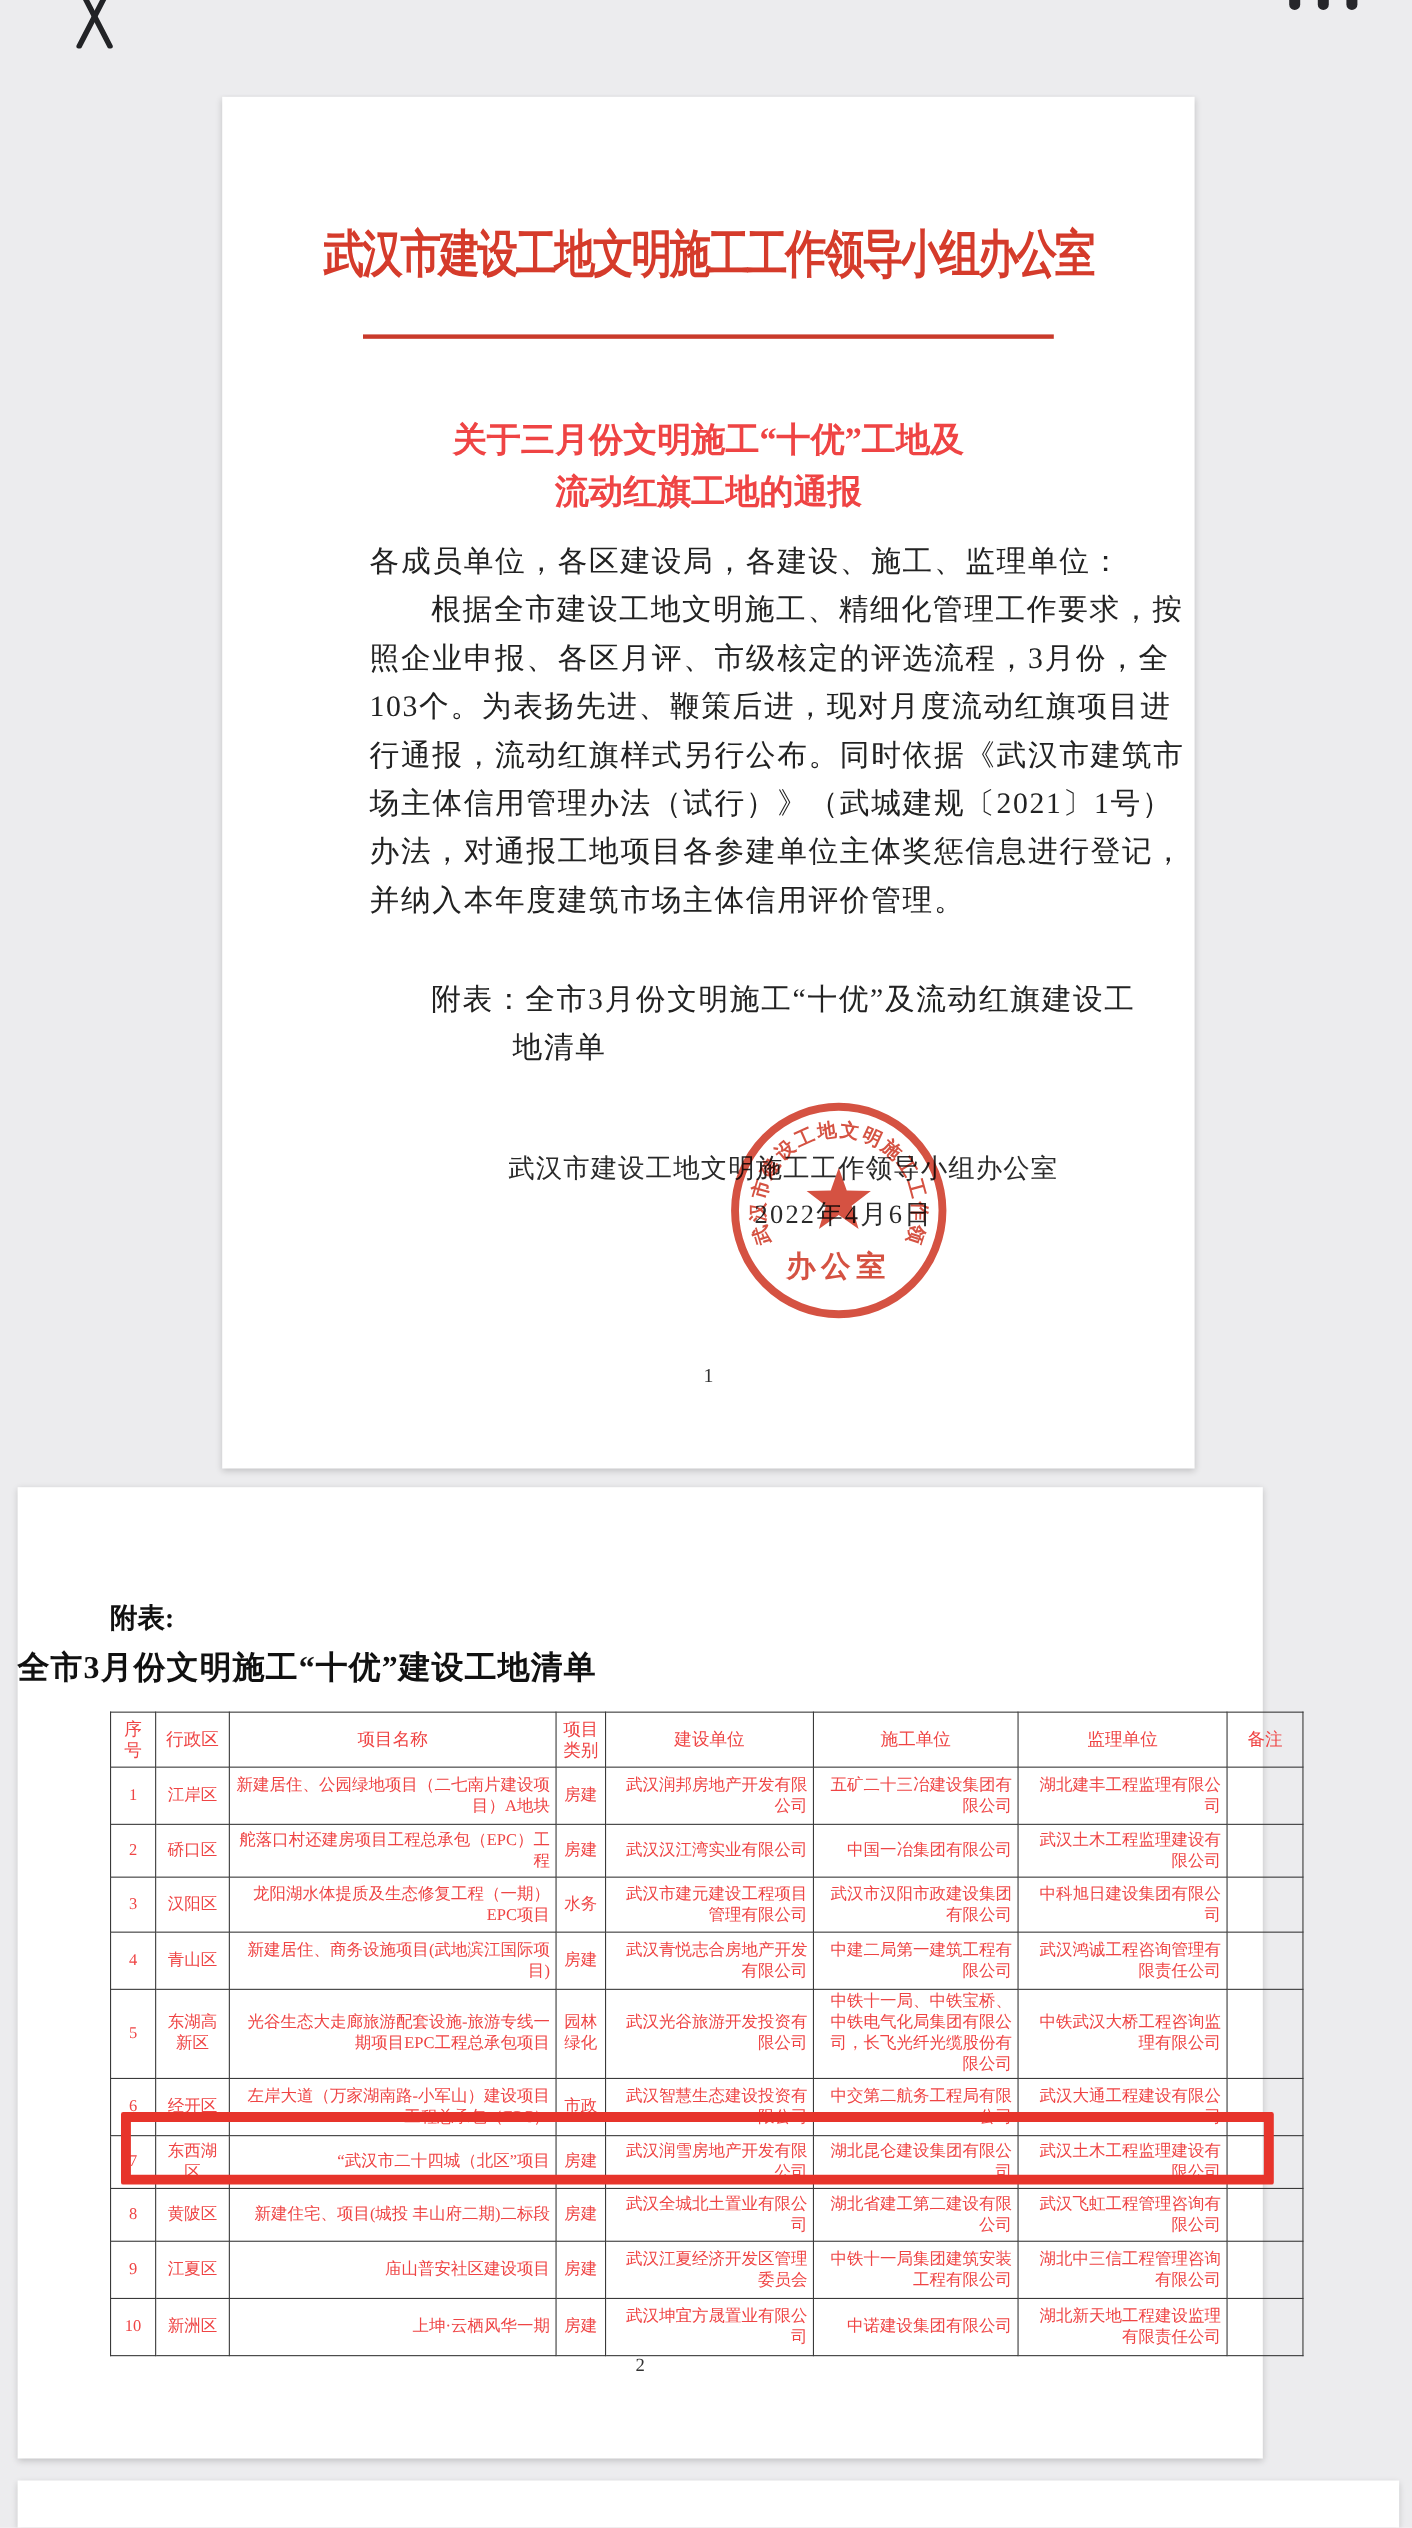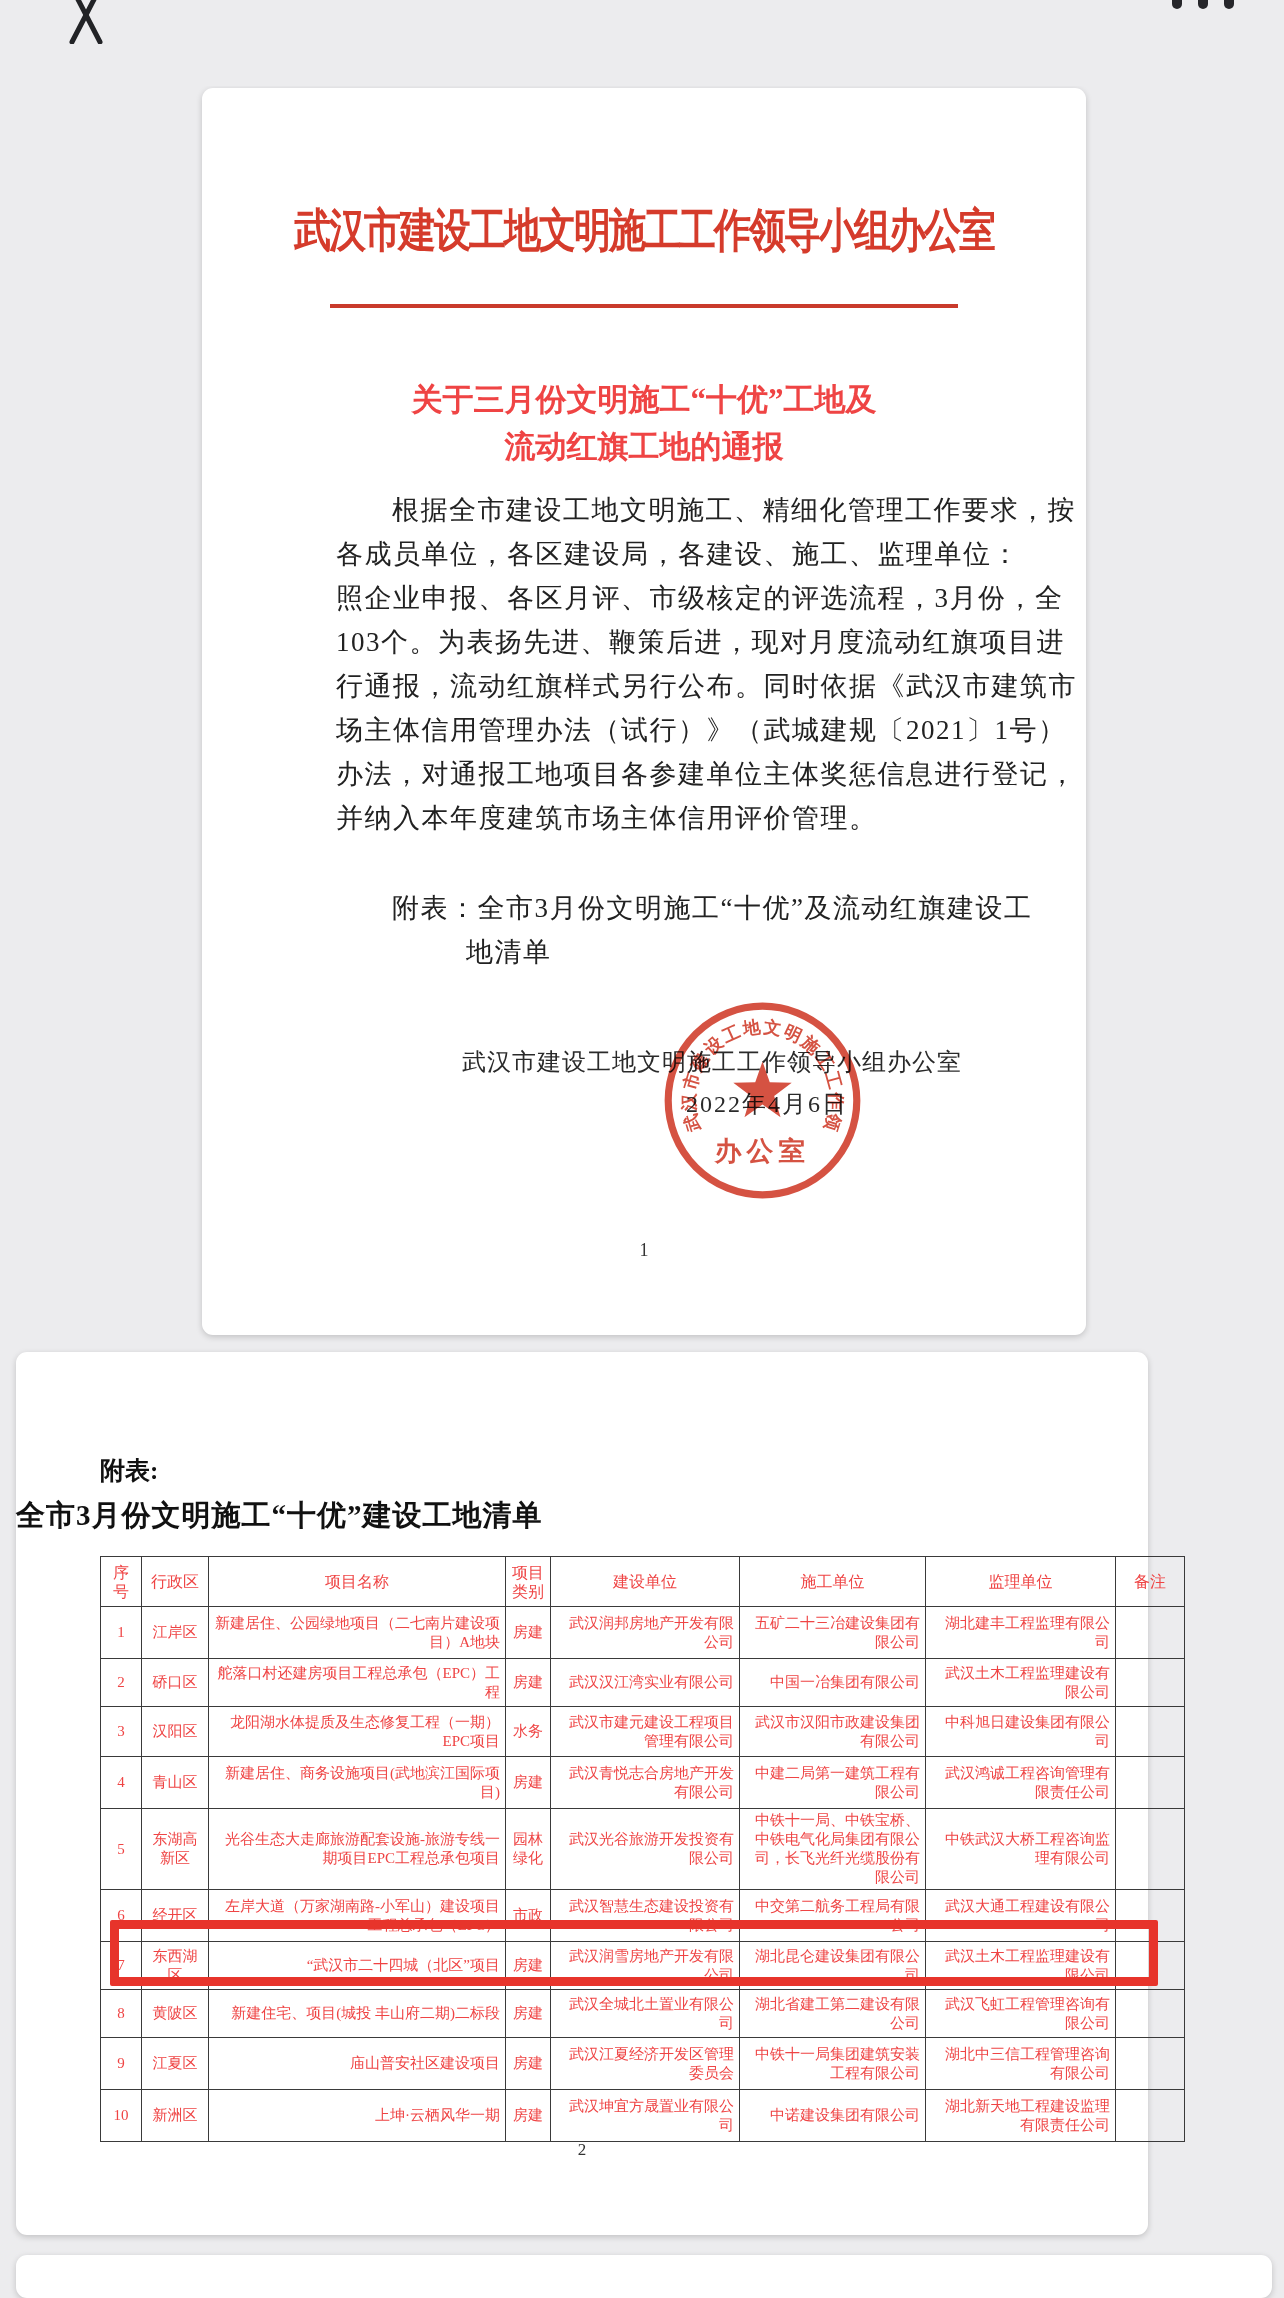--- a/index.html
+++ b/index.html
@@ -11,21 +11,21 @@
   }
   
   .topbar{position:absolute;left:0;top:0;width:1284px;height:86px;background:#ececee;z-index:20;}
   .close-btn{position:absolute;left:60px;top:-18px;width:52px;height:62px;cursor:pointer;}
   .more-btn{position:absolute;right:42px;top:-6px;width:76px;height:26px;cursor:pointer;}
   .more-btn .dot{position:absolute;top:0;width:10px;height:15px;border-radius:5px;background:#26262a;}
   .more-btn .dot:nth-child(1){left:6px;}
   .more-btn .dot:nth-child(2){left:32px;}
   .more-btn .dot:nth-child(3){left:58px;}
   
-  .page{position:absolute;background:#fff;box-shadow:0 2px 6px rgba(0,0,0,.18);border-radius:11px;}
+  .page{position:absolute;background:#fff;box-shadow:0 2px 6px rgba(0,0,0,.18);}
   .page1{left:202px;top:88px;width:884px;height:1247px;}
   .page2{left:16px;top:1352px;width:1132px;height:883px;}
   .page3{left:16px;top:2255px;width:1256px;height:43px;}
   
   .letterhead{
     position:absolute;left:0;top:112px;width:100%;text-align:center;
     font-size:37px;font-weight:bold;color:#d53b2b;letter-spacing:-2px;
     transform:scaleY(1.25);transform-origin:top center;white-space:nowrap;
   }
   .red-rule{position:absolute;left:128px;top:216px;width:628px;height:4px;background:#c93a2b;}
@@ -88,22 +88,22 @@
 <div style="position:absolute;inset:0;">
 
   <div class="page page1">
     <div class="letterhead">武汉市建设工地文明施工工作领导小组办公室</div>
     <div class="red-rule"></div>
     <div class="doc-title">
       <div>关于三月份文明施工“十优”工地及</div>
       <div>流动红旗工地的通报</div>
     </div>
     <div class="body-block" id="body-lines">
+        <div class="body-line">各成员单位，各区建设局，各建设、施工、监理单位：</div>
         <div class="body-line indent">根据全市建设工地文明施工、精细化管理工作要求，按</div>
-        <div class="body-line">各成员单位，各区建设局，各建设、施工、监理单位：</div>
         <div class="body-line">照企业申报、各区月评、市级核定的评选流程，3月份，全</div>
         <div class="body-line">103个。为表扬先进、鞭策后进，现对月度流动红旗项目进</div>
         <div class="body-line">行通报，流动红旗样式另行公布。同时依据《武汉市建筑市</div>
         <div class="body-line">场主体信用管理办法（试行）》（武城建规〔2021〕1号）</div>
         <div class="body-line">办法，对通报工地项目各参建单位主体奖惩信息进行登记，</div>
         <div class="body-line">并纳入本年度建筑市场主体信用评价管理。</div>
       </div>
     <div class="attach-block">
       <div class="attach-line1">附表：全市3月份文明施工“十优”及流动红旗建设工</div>
       <div class="attach-line2">地清单</div>

